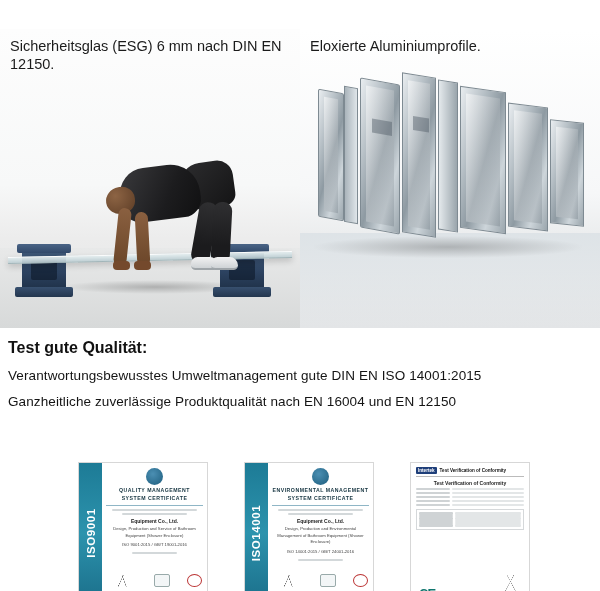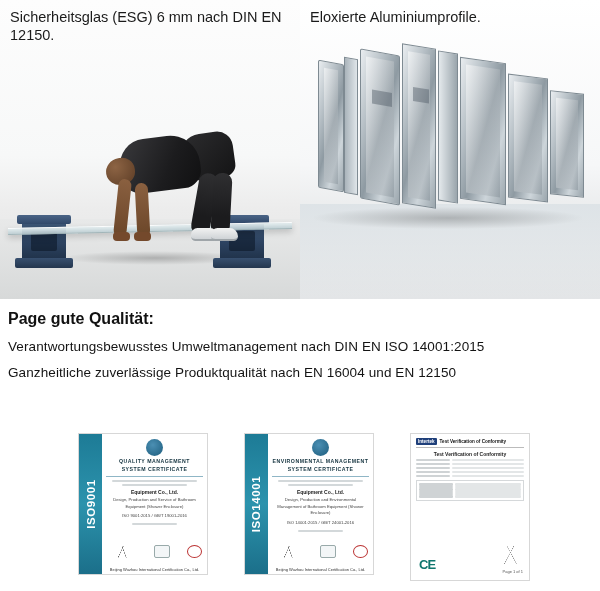--- a/index.html
+++ b/index.html
@@ -7,20 +7,21 @@
     margin: 0; padding: 0;
     width: 600px; height: 591px;
     background: #ffffff;
     font-family: "Liberation Sans", sans-serif;
     overflow: hidden;
   }
   .page {
     position: relative;
     width: 600px; height: 424px;
     background: #ffffff;
+    margin-top: 29px;
   }
 
   
   .top-row {
     position: absolute;
     top: 0; left: 0;
     width: 600px; height: 299px;
     display: flex;
   }
   .panel {
@@ -436,22 +437,22 @@
           </div>
         <div class="prof p8">
             <div class="prof-inner"></div>
           </div>
       </div>
       <div class="panel-caption">Eloxierte Aluminiumprofile.</div>
     </div>
   </div>
 
   <div class="text-block">
-    <div class="heading">Page gute Qualität:</div>
-    <div class="bullet">Verantwortungsbewusstes Umweltmanagement nach DIN EN ISO 14001:2015</div>
+    <div class="heading">Test gute Qualität:</div>
+    <div class="bullet">Verantwortungsbewusstes Umweltmanagement gute DIN EN ISO 14001:2015</div>
     <div class="bullet">Ganzheitliche zuverlässige Produktqualität nach EN 16004 und EN 12150</div>
   </div>
 
   <div class="certs">
 
     <div class="cert cert-iso">
       <div class="cert-spine">
         <span>ISO9001</span>
       </div>
       <div class="cert-body">

